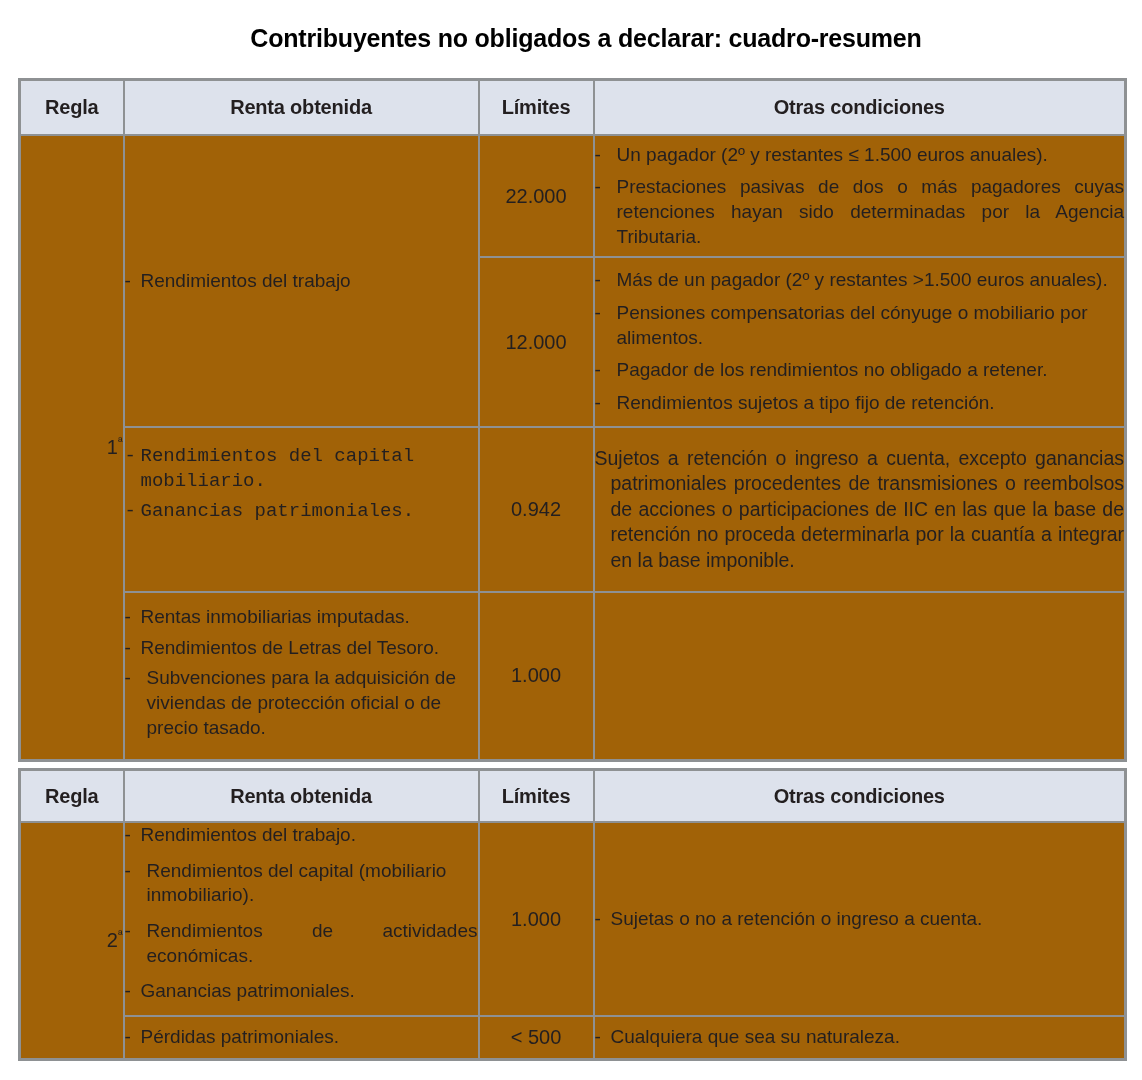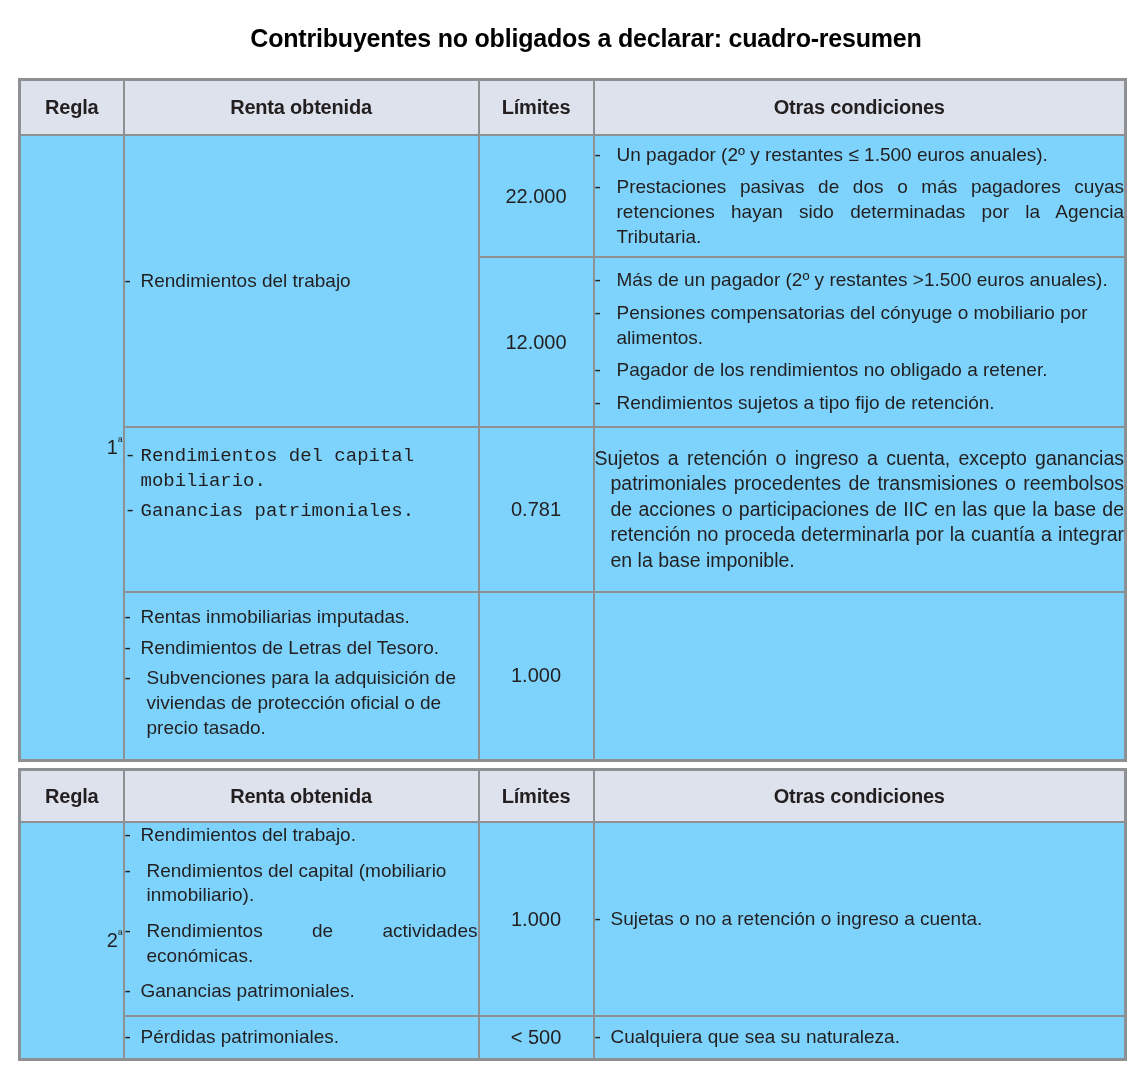--- a/index.html
+++ b/index.html
@@ -34,21 +34,21 @@
     letter-spacing: -0.2px;
     white-space: nowrap;
   }
 
   
   .tbl {
     position: absolute;
     border-collapse: collapse;
     table-layout: fixed;
     border: 3px solid #8e9193;
-    background: #7dd3fc;
+    background: #a16207;
   }
   #table-1 { left: 18px; top: 78px;  width: 1106px; }
   #table-2 { left: 18px; top: 768px; width: 1106px; }
 
   .tbl col.c-regla   { width: 104px; }
   .tbl col.c-renta   { width: 355px; }
   .tbl col.c-limites { width: 115px; }
   .tbl col.c-otras   { width: 532px; }
 
   .tbl th, .tbl td {
@@ -179,21 +179,21 @@
         </td>
       </tr>
 
       <tr style="height:165px;">
         <td class="cell-pad" style="vertical-align:top;padding-top:16px;font-family:Liberation Mono, monospace;">
           <ul class="bul tight">
             <li>Rendimientos del capital mobiliario.</li>
             <li>Ganancias patrimoniales.</li>
           </ul>
         </td>
-        <td class="c-center">0.781</td>
+        <td class="c-center">0.942</td>
         <td class="cell-pad">
           <p class="para">Sujetos a retención o ingreso a cuenta, excepto ganancias patrimoniales procedentes de transmisiones o reembolsos de acciones o participaciones de IIC en las que la base de retención no proceda determinarla por la cuantía a integrar en la base imponible.</p>
         </td>
       </tr>
 
       <tr style="height:168px;">
         <td class="cell-pad" style="vertical-align:top;padding-top:12px;">
           <ul class="bul tight">
             <li>Rentas inmobiliarias imputadas.</li>
             <li>Rendimientos de Letras del Tesoro.</li>

